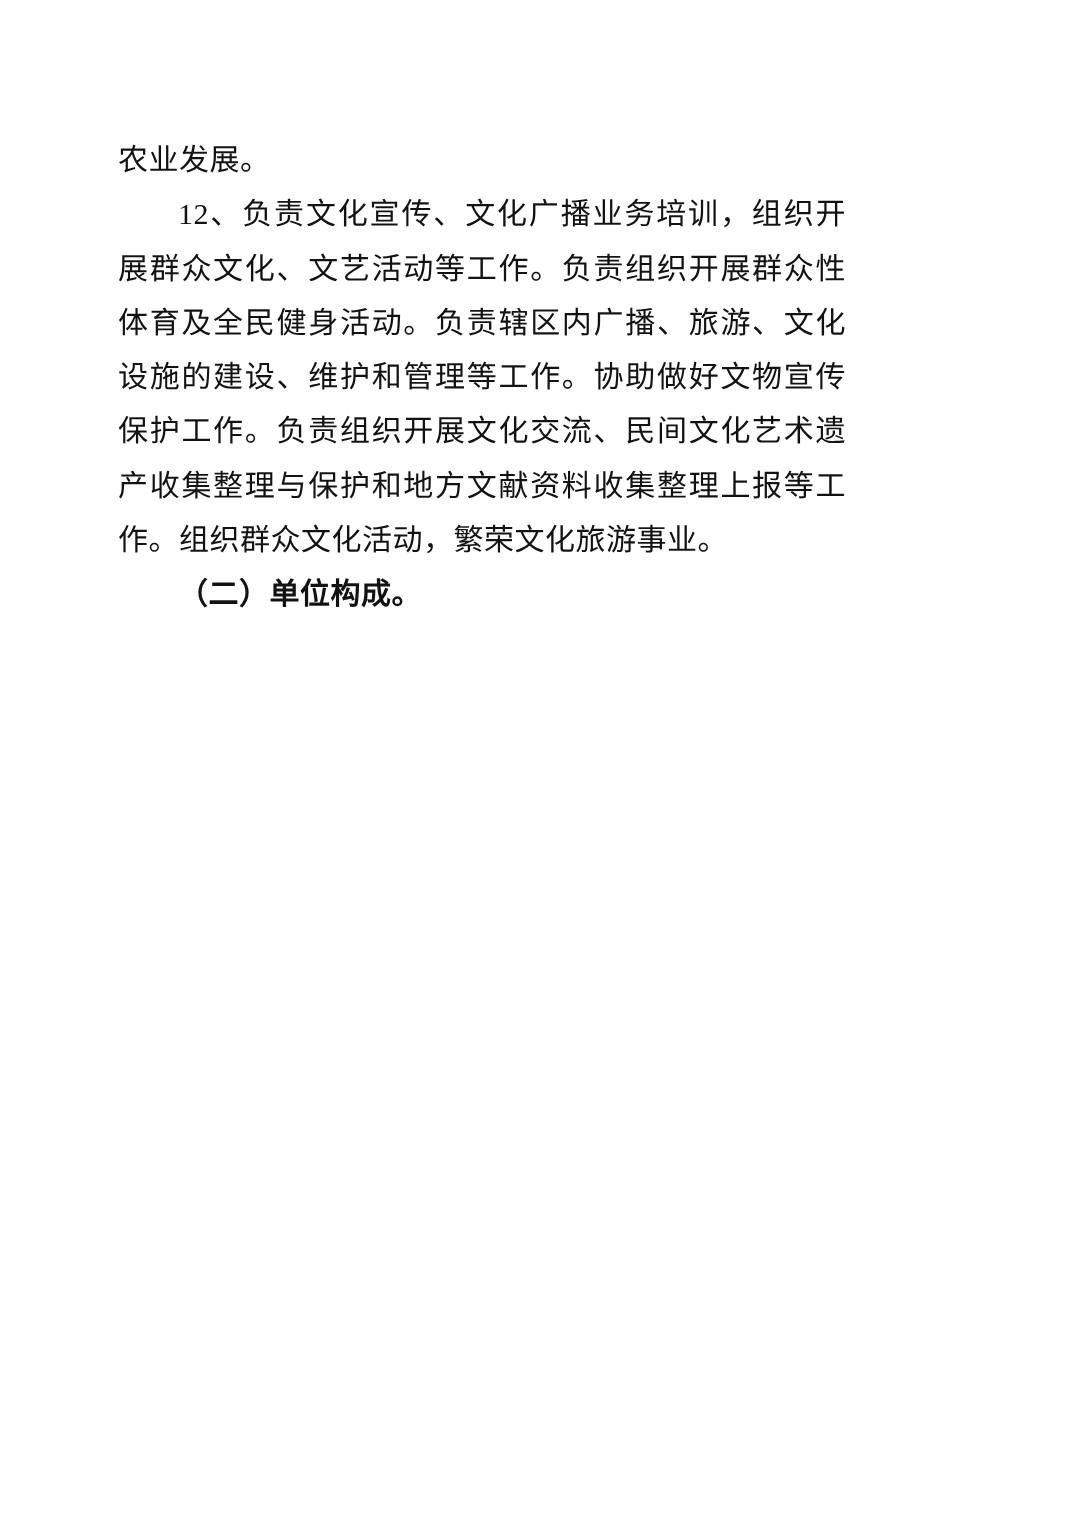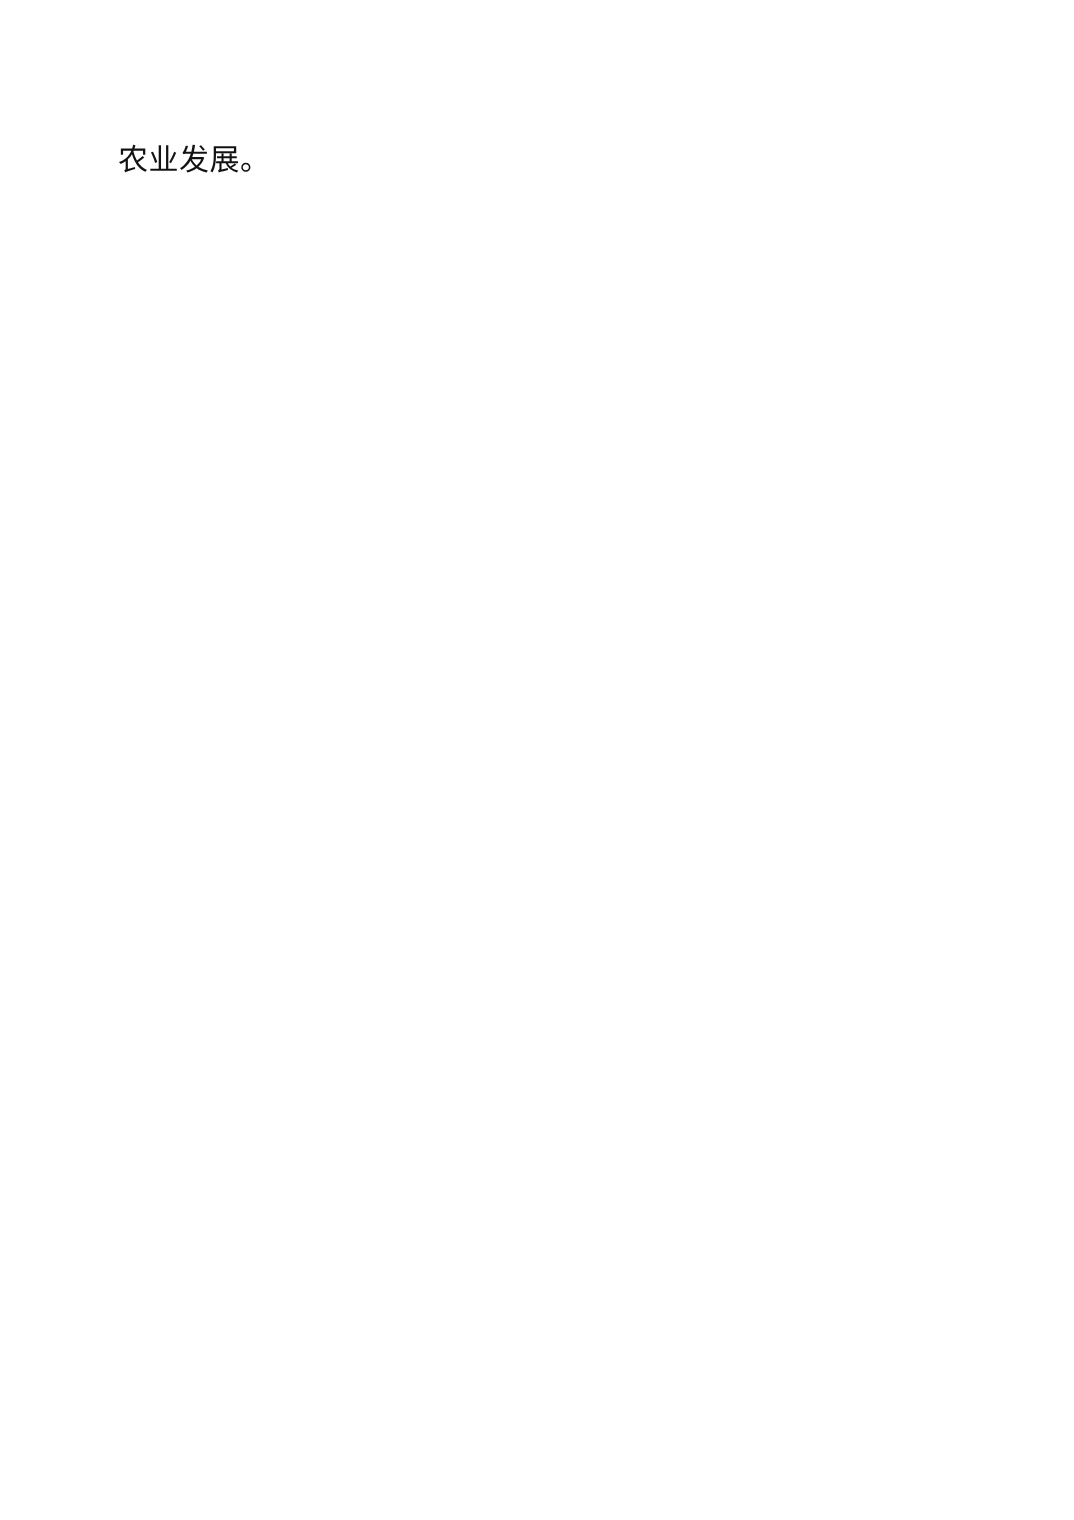--- a/index.html
+++ b/index.html
@@ -34,14 +34,16 @@
   .doc-body p.bold {
     font-weight: bold;
   }
 </style>
 </head>
 <body>
 
 <div class="page">
   <div class="doc-body" id="doc-body">
       <p>农业发展。</p>
+      <p class="indent">12、负责文化宣传、文化广播业务培训，组织开展群众文化、文艺活动等工作。负责组织开展群众性体育及全民健身活动。负责辖区内广播、旅游、文化设施的建设、维护和管理等工作。协助做好文物宣传保护工作。负责组织开展文化交流、民间文化艺术遗产收集整理与保护和地方文献资料收集整理上报等工作。组织群众文化活动，繁荣文化旅游事业。</p>
+      <p class="indent bold">（二）单位构成。</p>
     </div>
 </div>
 
 </body></html>

